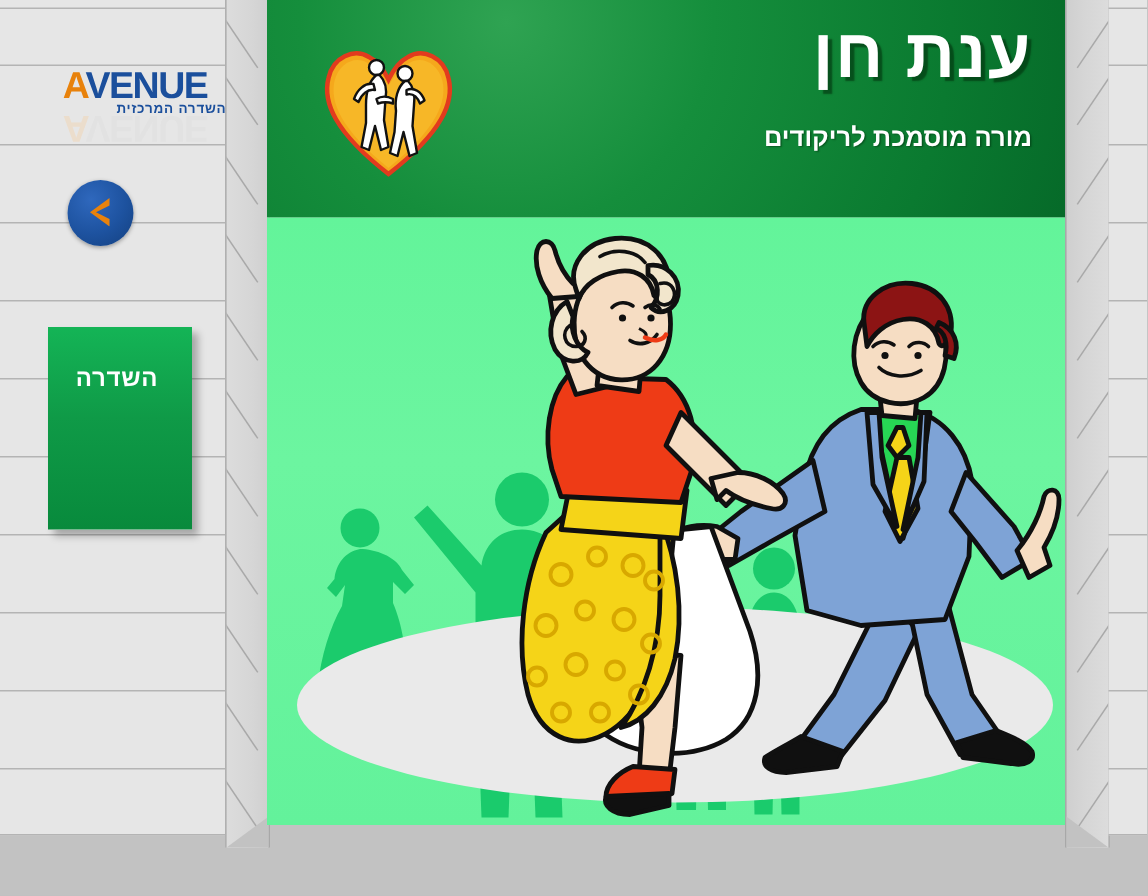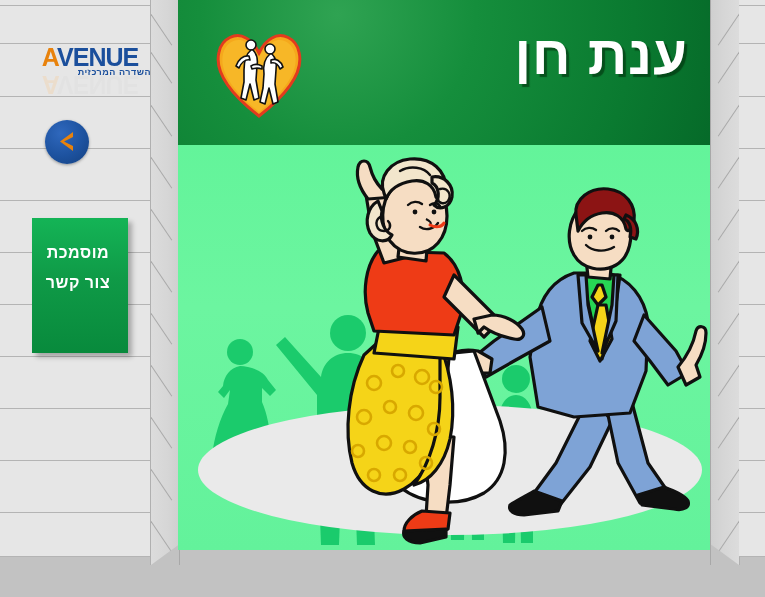--- a/index.html
+++ b/index.html
@@ -37,22 +37,22 @@
   
   .wall-right-flat{position:absolute;left:739px;top:0;width:26px;height:557px;background:#e6e6e6;}
   .wall-right-flat .hline{position:absolute;left:0;width:26px;height:1px;background:#b4b4b4;}
 
   
   .content{position:absolute;left:178px;top:0;width:532px;height:550px;overflow:hidden;}
 
   
   .header{position:absolute;left:0;top:0;width:532px;height:145px;
       background:radial-gradient(circle at 30% 10%, #2fa352 0%, #158e3c 35%, #0a7a30 75%, #066a29 100%);}
-  .header-title{position:absolute;right:22px;top:28px;color:#ffffff;
-      font-size:55px;font-weight:bold;letter-spacing:1px;direction:rtl;
+  .header-title{position:absolute;right:22px;top:12px;color:#ffffff;
+      font-size:46px;font-weight:bold;letter-spacing:1px;direction:rtl;
       text-shadow:3px 3px 1px rgba(0,40,10,.55);line-height:1;}
   .header-sub1{position:absolute;right:22px;top:82px;color:#ffffff;direction:rtl;
       font-size:17px;font-weight:bold;text-shadow:1px 1px 1px rgba(0,40,10,.45);}
   .header-sub2{position:absolute;right:22px;top:108px;color:#ffffff;direction:rtl;
       font-size:17px;font-weight:bold;text-shadow:1px 1px 1px rgba(0,40,10,.45);}
 
   
   .heart-logo{position:absolute;left:35px;top:22px;width:92px;height:98px;}
 
   
@@ -135,22 +135,21 @@
     </div>
   </div>
 
   <div class="back-btn">
     <svg class="chev" viewBox="0 0 17 19">
       <polygon points="15,0 15,5 6,9.5 15,14 15,19 2,9.5" fill="#e8820c"></polygon>
     </svg>
   </div>
 
   <div class="nav">
-    <div class="nav-item">מוסמכת</div>
-    <div class="nav-item">צור קשר</div>
+    <div class="nav-item">השדרה</div>
   </div>
 
   <div class="content">
 
     <div class="header">
 
       <svg class="heart-logo" viewBox="0 0 92 98">
         <path d="M46 94 C10 66 2 46 6 30 C9 16 23 10 33 16 C39 19 43 25 46 31
                  C49 25 53 19 59 16 C69 10 83 16 86 30 C90 46 82 66 46 94 Z" fill="#f5a81c" stroke="#e23b1e" stroke-width="3"></path>
         <path d="M46 90 C14 64 7 46 10 32 C13 20 24 15 32 20 C38 23 42 29 46 35
@@ -165,20 +164,21 @@
 
           <circle cx="57" cy="27" r="5"></circle>
           <path d="M57 32 C52 36 50 44 51 52 L50 66 L47 80 L52 82 L56 66 L60 82 L65 80 L62 62 L63 48
                    C64 41 62 35 59 32 Z"></path>
           <path d="M58 38 C63 36 68 39 70 45 L67 47 C65 42 62 40 58 41 Z"></path>
           <path d="M49 44 C45 42 41 42 38 44 L39 47 C42 46 46 46 49 47 Z"></path>
         </g>
       </svg>
 
       <div class="header-title">ענת חן</div>
+      <div class="header-sub1">מורה מוסמכת לריקודים</div>
     </div>
 
     <div class="picture">
       <svg class="pic-svg" viewBox="0 0 532 405">
 
         <g fill="#17c96a" opacity="0.95">
 
           <g transform="translate(40,195)">
             <circle cx="22" cy="12" r="13"></circle>
             <path d="M22 26 C12 28 6 36 5 46 L0 52 L6 58 L12 50 L10 64

